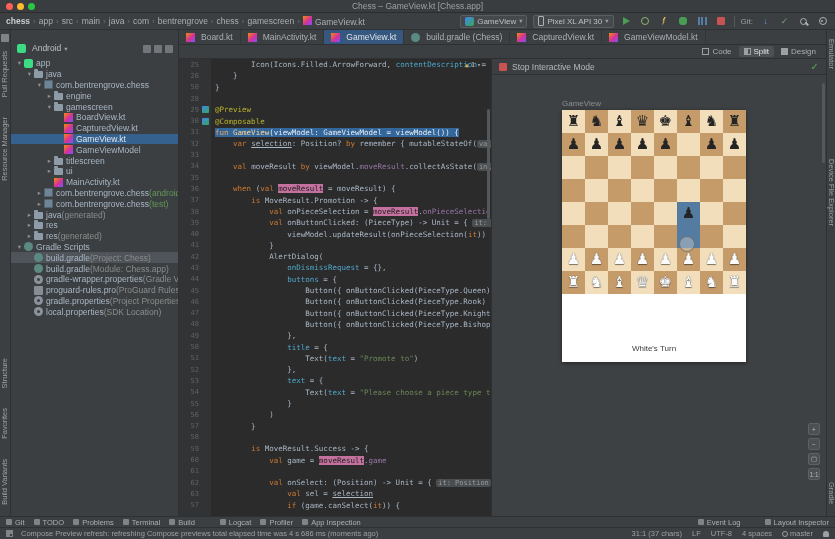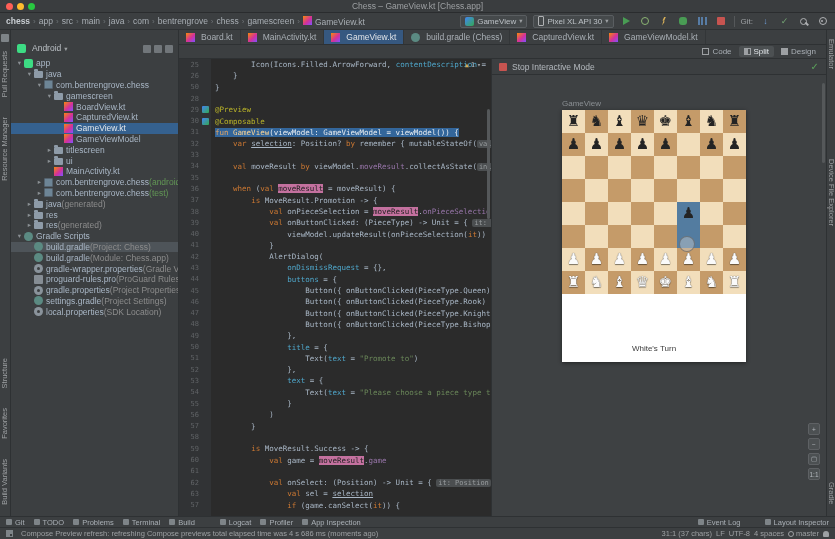--- a/index.html
+++ b/index.html
@@ -139,21 +139,21 @@
   .bottombar{height:11px;background:#3C3F41;border-top:1px solid #2E3133;display:flex;align-items:center;padding:0 6px;font-size:7.5px;color:#A9AFB5;flex:none;gap:9px}
   .bb-item{display:flex;align-items:center;gap:3px;cursor:default;white-space:nowrap}
   .bi{width:6px;height:6px;background:#7E8488;border-radius:1px;flex:none}
   .bb-mid{margin-left:16px;display:flex;gap:9px}
   .bb-right{margin-left:auto;display:flex;gap:24px}
   .statusbar{height:12px;background:#3C3F41;border-top:1px solid #2E3133;display:flex;align-items:center;padding:0 6px;font-size:7.5px;color:#9DA0A3;flex:none;gap:8px;white-space:nowrap}
   .sb-ic{width:7px;height:7px;flex:none;background:
     linear-gradient(to right,#7E8488 0 3px,transparent 3px),
     linear-gradient(to bottom,#7E8488 0 3px,transparent 3px);border:1px solid #7E8488}
   .sb-msg{overflow:hidden;text-overflow:ellipsis;flex:1;min-width:0}
-  .sb-right{display:flex;gap:4px;align-items:center;flex:none}
+  .sb-right{display:flex;gap:10px;align-items:center;flex:none}
   .sb-branch{width:6px;height:6px;border:1px solid #9DA0A3;border-radius:50%;display:inline-block;margin-right:2px;vertical-align:-1px}
   .sb-bell{width:6px;height:6px;background:#9DA0A3;border-radius:50% 50% 1px 1px}
 </style>
 </head>
 <body>
 
 <div id="app">
 
   <div class="titlebar">
     <div class="traffic">
@@ -261,20 +261,25 @@
             <span class="arrow">▾</span>
             <span class="ti ti-folder"></span>
             <span>java</span>
           </div>
           <div class="tree-row" style="padding-left: 24px;">
             <span class="arrow">▾</span>
             <span class="ti ti-package"></span>
             <span>com.bentrengrove.chess</span>
           </div>
           <div class="tree-row" style="padding-left: 34px;">
+            <span class="arrow">▸</span>
+            <span class="ti ti-folder"></span>
+            <span>engine</span>
+          </div>
+          <div class="tree-row" style="padding-left: 34px;">
             <span class="arrow">▾</span>
             <span class="ti ti-folder"></span>
             <span>gamescreen</span>
           </div>
           <div class="tree-row" style="padding-left: 44px;">
             <span class="arrow"></span>
             <span class="ti ti-kotlin"></span>
             <span>BoardView.kt</span>
           </div>
           <div class="tree-row" style="padding-left: 44px;">
@@ -363,26 +368,20 @@
             <span class="arrow"></span>
             <span class="ti ti-file"></span>
             <span>proguard-rules.pro</span>
             <span class="suffix-dim"> (ProGuard Rules for Chess.app)</span>
           </div>
           <div class="tree-row" style="padding-left: 14px;">
             <span class="arrow"></span>
             <span class="ti ti-props"></span>
             <span>gradle.properties</span>
             <span class="suffix-dim"> (Project Properties)</span>
-          </div>
-          <div class="tree-row" style="padding-left: 14px;">
-            <span class="arrow"></span>
-            <span class="ti ti-gradle"></span>
-            <span>settings.gradle</span>
-            <span class="suffix-dim"> (Project Settings)</span>
           </div>
           <div class="tree-row" style="padding-left: 14px;">
             <span class="arrow"></span>
             <span class="ti ti-props"></span>
             <span>local.properties</span>
             <span class="suffix-dim"> (SDK Location)</span>
           </div>
         </div>
     </div>
 

